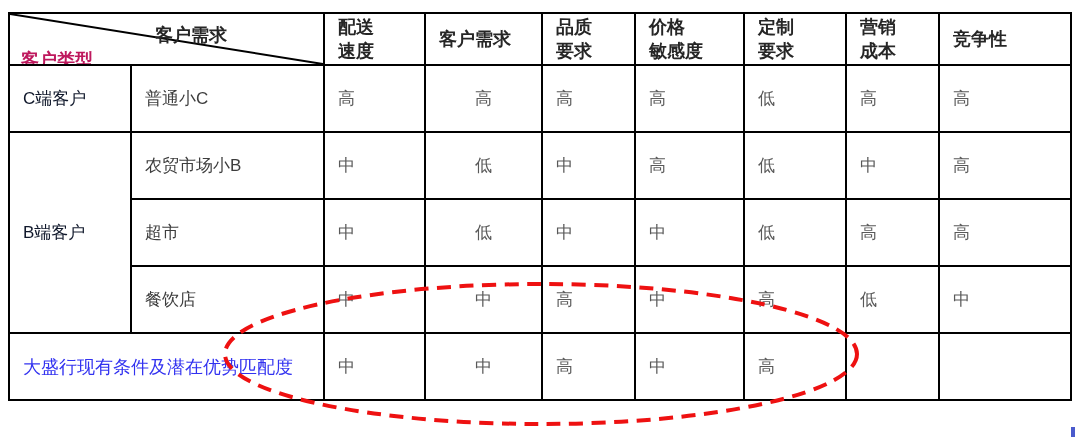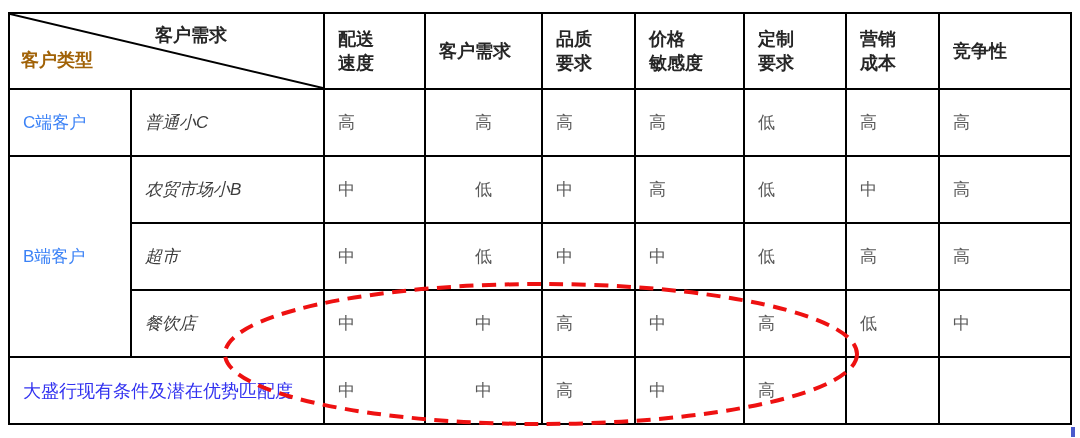--- a/index.html
+++ b/index.html
@@ -13,33 +13,33 @@
     border:2px solid #000;
   }
   table.matrix th,table.matrix td{
     border:2px solid #000;
     vertical-align:middle;
     padding:0 0 0 13px;
     text-align:left;
     box-sizing:border-box;
     overflow:hidden;
   }
-  tr.hdr{height:76px;}
+  tr.hdr{height:52px;}
   tr.body{height:67px;}
   th{font-weight:bold;font-size:18px;color:#262626;}
   .pre{white-space:pre-line;line-height:24px;}
   .center{text-align:center;padding:0;}
-  td.lbl{font-size:17px;color:#3b82f6;font-weight:normal;}
-  td.sub{font-size:17px;color:#3d3d3d;text-align:center;padding:0;font-style:italic;}
+  td.lbl{font-size:17px;color:#0f172a;font-weight:normal;}
+  td.sub{font-size:17px;color:#3d3d3d;text-align:center;padding:0;}
   td.val{font-size:17px;color:#595959;font-weight:normal;}
   td.val.c{text-align:center;padding:0;}
   td.blue{font-size:18px;color:#3232f0;padding-left:18px;}
   th.corner{position:relative;padding:0;}
   .c-top{position:absolute;left:145px;top:9px;font-weight:bold;font-size:18px;color:#262626;}
-  .c-bot{position:absolute;left:11px;top:34px;font-weight:bold;font-size:18px;color:#a16207;}
+  .c-bot{position:absolute;left:11px;top:34px;font-weight:bold;font-size:18px;color:#be185d;}
   .diag{position:absolute;inset:0;width:100%;height:100%;display:block;}
   svg.overlay{position:absolute;left:0;top:0;width:1080px;height:438px;pointer-events:none;z-index:5;}
   .caret{position:absolute;left:1071px;top:427px;width:4px;height:10px;background:#4a5acc;z-index:6;}
 </style>
 </head>
 <body>
 
 <div class="stage">
 
   <table class="matrix">

